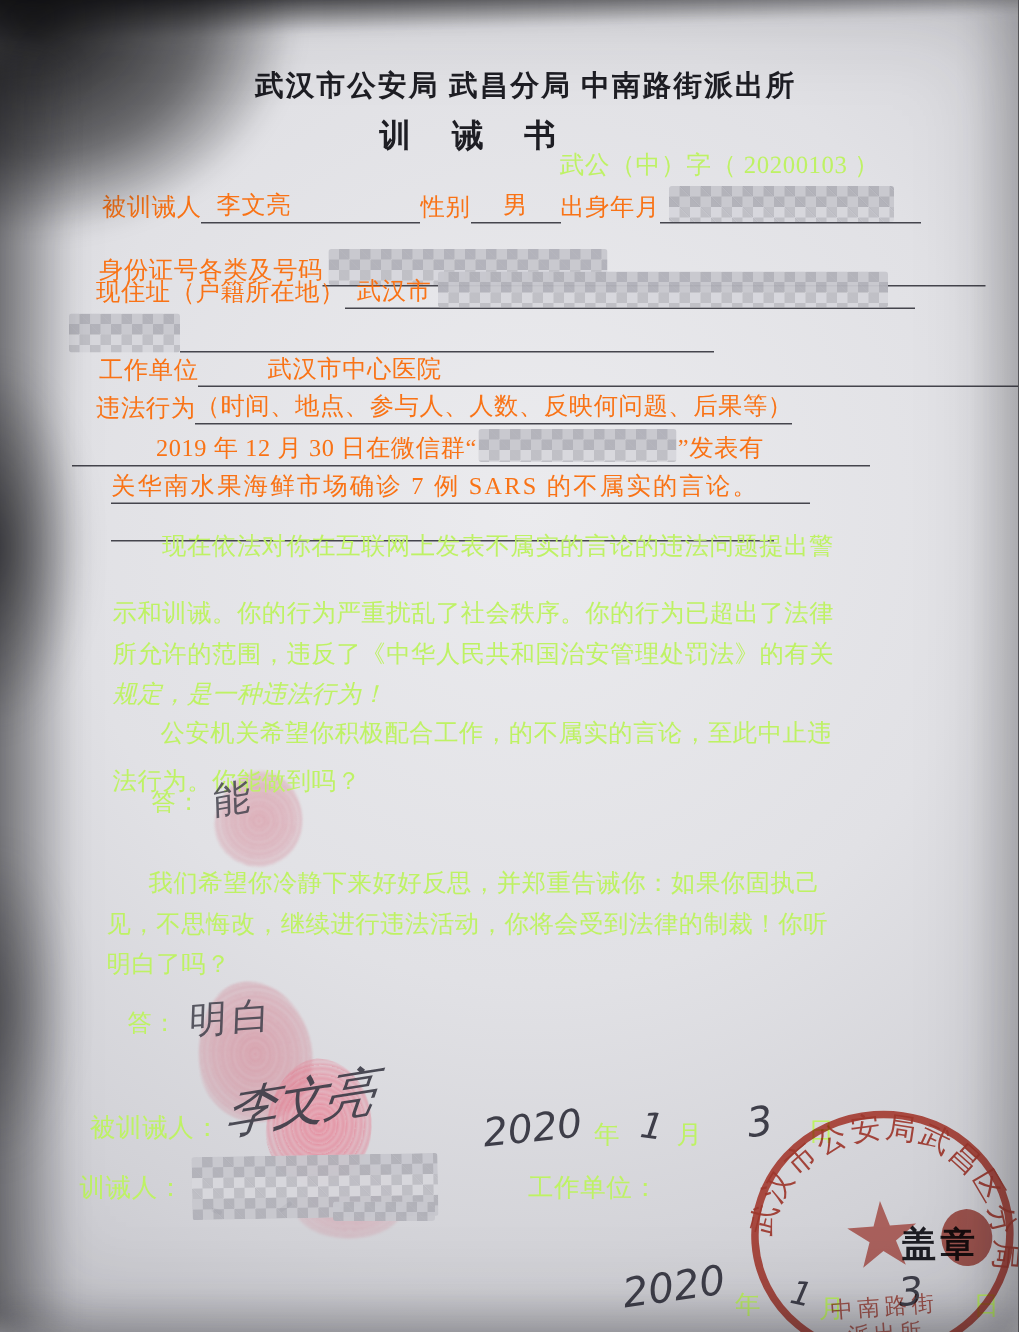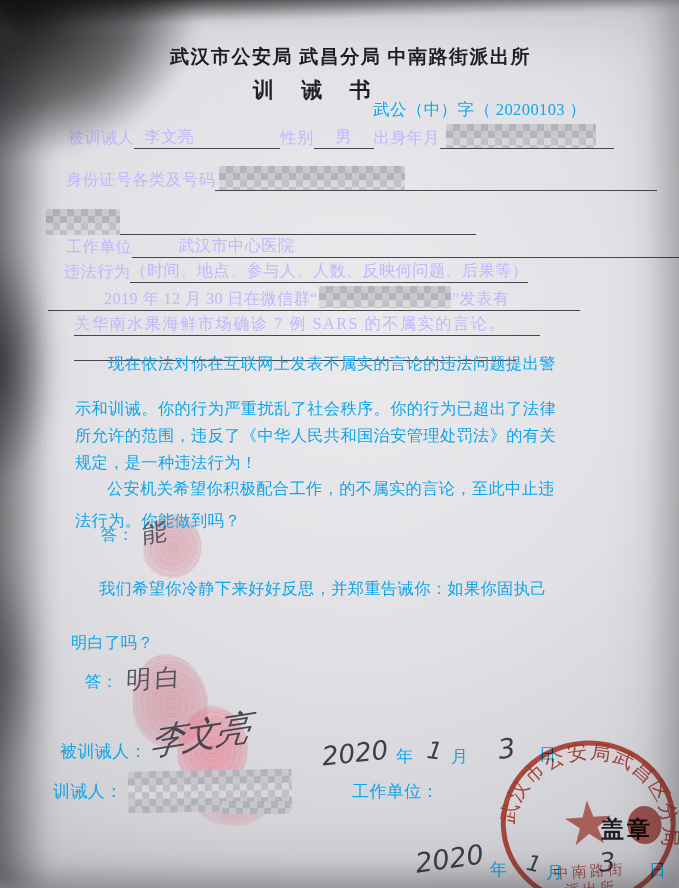--- a/index.html
+++ b/index.html
@@ -2,24 +2,24 @@
 <html><head>
 <meta charset="utf-8">
 <style>
   html,body{margin:0;padding:0;background:#303034;}
   .photo{position:relative;width:679px;height:888px;overflow:hidden;
     background:#3c3c40;font-family:"Liberation Serif","DejaVu Serif",serif;}
   .paper-bg{position:absolute;inset:0;z-index:0;
     background:radial-gradient(95% 75% at 52% 38%, #ebebee 0%, #e1e1e5 48%, #d2d2d7 78%, #c3c3c9 100%);}
   
   .row{position:absolute;z-index:3;display:flex;align-items:flex-end;white-space:nowrap;
-    font-size:16.2px;color:#c4b5fd;letter-spacing:.4px;}
+    font-size:16.2px;color:#f97316;letter-spacing:.4px;}
   .lbl{display:inline-block;}
   .ul{display:inline-flex;align-items:flex-end;border-bottom:1.6px solid #45454d;min-height:20px;}
-  .txt{position:absolute;z-index:3;white-space:nowrap;font-size:16.2px;color:#0ea5e9;letter-spacing:.4px;}
+  .txt{position:absolute;z-index:3;white-space:nowrap;font-size:16.2px;color:#bef264;letter-spacing:.4px;}
   .hdr{position:absolute;z-index:3;font-weight:bold;color:#1e1e24;white-space:nowrap;}
   
   .blur{display:inline-block;z-index:6;border-radius:2px;background-color:rgba(199,199,205,.95);
     background-image:
       linear-gradient(45deg, rgba(95,95,106,.20) 25%, transparent 25%, transparent 75%, rgba(95,95,106,.20) 75%),
       linear-gradient(45deg, rgba(95,95,106,.20) 25%, transparent 25%, transparent 75%, rgba(95,95,106,.20) 75%),
       linear-gradient(0deg, rgba(255,255,255,.28) 50%, transparent 50%);
     background-size:14px 14px,14px 14px,28px 28px;background-position:0 0,7px 7px,0 0;}
   .blur-abs{position:absolute;z-index:6;}
   
@@ -81,20 +81,27 @@
     </span>
   </div>
 
   <div class="row" style="left:66px;top:153px;margin-top:13px;">
     <span class="lbl">身份证号各类及号码</span>
     <span class="ul" style="width:438px;padding-left:4px;">
       <span class="blur" style="width:186px;height:24px;"></span>
     </span>
   </div>
 
+  <div class="row" style="left:64px;top:181px;">
+    <span class="lbl">现住址（户籍所在地）</span>
+    <span class="ul" style="width:372px;padding-left:8px;">
+      <span>武汉市</span>
+      <span class="blur" style="width:300px;height:24px;margin-left:4px;"></span>
+    </span>
+  </div>
 
   <div class="row" style="left:46px;top:209px;">
     <span class="blur" style="width:74px;height:26px;"></span>
     <span class="ul" style="width:356px;"></span>
   </div>
 
   <div class="row" style="left:66px;top:235px;">
     <span class="lbl">工作单位</span>
     <span class="ul" style="width:527px;padding-left:46px;">武汉市中心医院</span>
   </div>
@@ -116,24 +123,25 @@
     <span class="ul" style="letter-spacing:1.5px;padding-right:34px;">关华南水果海鲜市场确诊 7 例 SARS 的不属实的言论。</span>
   </div>
 
   <div class="row" style="left:74px;top:340px;">
     <span class="ul" style="width:442px;"></span>
   </div>
 
   <div class="txt" style="left:108px;top:353px;">现在依法对你在互联网上发表不属实的言论的违法问题提出警</div>
   <div class="txt" style="left:75px;top:398px;">示和训诫。你的行为严重扰乱了社会秩序。你的行为已超出了法律</div>
   <div class="txt" style="left:75px;top:425px;">所允许的范围，违反了《中华人民共和国治安管理处罚法》的有关</div>
-  <div class="txt" style="left:75px;top:452px;">规定，是一种违法行为！</div>
+  <div class="txt" style="left:75px;top:452px;font-style:italic;">规定，是一种违法行为！</div>
   <div class="txt" style="left:107px;top:478px;">公安机关希望你积极配合工作，的不属实的言论，至此中止违</div>
   <div class="txt" style="left:75px;top:510px;">法行为。你能做到吗？</div>
   <div class="txt" style="left:99px;top:578px;">我们希望你冷静下来好好反思，并郑重告诫你：如果你固执己</div>
+  <div class="txt" style="left:71px;top:605px;">见，不思悔改，继续进行违法活动，你将会受到法律的制裁！你听</div>
   <div class="txt" style="left:71px;top:632px;">明白了吗？</div>
 
   <div class="txt" style="left:101px;top:524px;">答：</div>
   <div class="hw hw-neng">能</div>
   <div class="fp" style="left:144px;top:514px;width:58px;height:64px;transform:rotate(14deg);opacity:.8;"></div>
 
   <div class="txt" style="left:85px;top:671px;">答：</div>
   <div class="hw hw-mingbai">明白</div>
   <div class="fp" style="left:132px;top:654px;width:76px;height:94px;transform:rotate(-7deg);opacity:.9;"></div>
 

